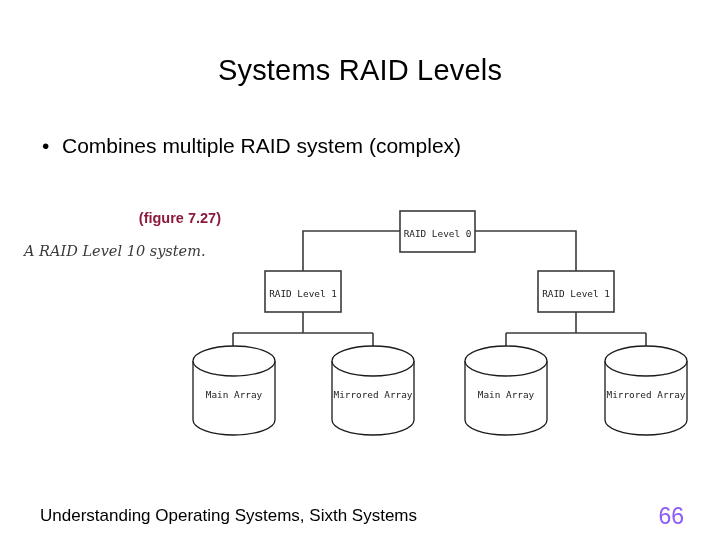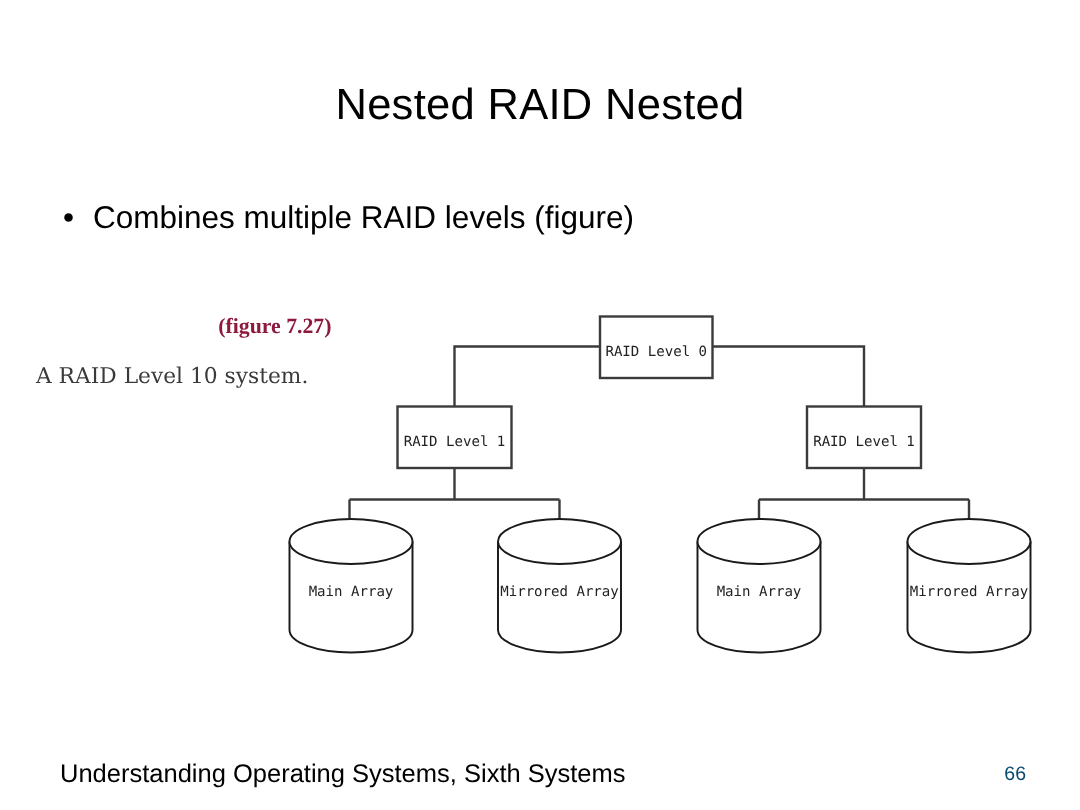--- a/index.html
+++ b/index.html
@@ -58,30 +58,31 @@
   }
 
   
   .figure-caption {
     position: absolute;
     left: 22px;
     top: 209px;
     width: 205px;
   }
   .figure-number {
-    font-family: Liberation Serif, serif;
+    font-family: Liberation Sans, sans-serif;
     font-size: 14.5px;
     font-weight: 700;
     color: #8d1a3d;
     text-align: right;
     padding-right: 6px;
     line-height: 19px;
   }
   .figure-desc {
     font-family: "DejaVu Serif", serif;
+    font-style: italic;
     font-size: 14.5px;
     color: #3a3a3a;
     line-height: 19px;
     margin-top: 14px;
     text-align: left;
     padding-left: 2px;
   }
 
   
   .diagram {
@@ -112,34 +113,34 @@
     left: 40px;
     top: 505px;
     font-size: 17px;
     line-height: 22px;
     color: #000000;
   }
   .footer-page {
     position: absolute;
     right: 36px;
     top: 505px;
-    font-size: 13px;
+    font-size: 23px;
     line-height: 22px;
-    color: #0c4a6e;
+    color: #8b5cf6;
   }
 </style>
 </head>
 <body>
 
-<div class="slide-title">Nested RAID Nested</div>
+<div class="slide-title">Systems RAID Levels</div>
 
 <div class="bullet-list">
   <div class="bullet-row">
     <span class="bullet-mark">•</span>
-    <span class="bullet-text">Combines multiple RAID levels (figure)</span>
+    <span class="bullet-text">Combines multiple RAID system (complex)</span>
   </div>
 </div>
 
 <div class="figure-caption">
   <div class="figure-number">(figure 7.27)</div>
   <div class="figure-desc">A RAID Level 10 system.</div>
 </div>
 
 <div class="diagram">
   <svg width="530" height="250" viewBox="0 0 530 250" xmlns="http://www.w3.org/2000/svg">

